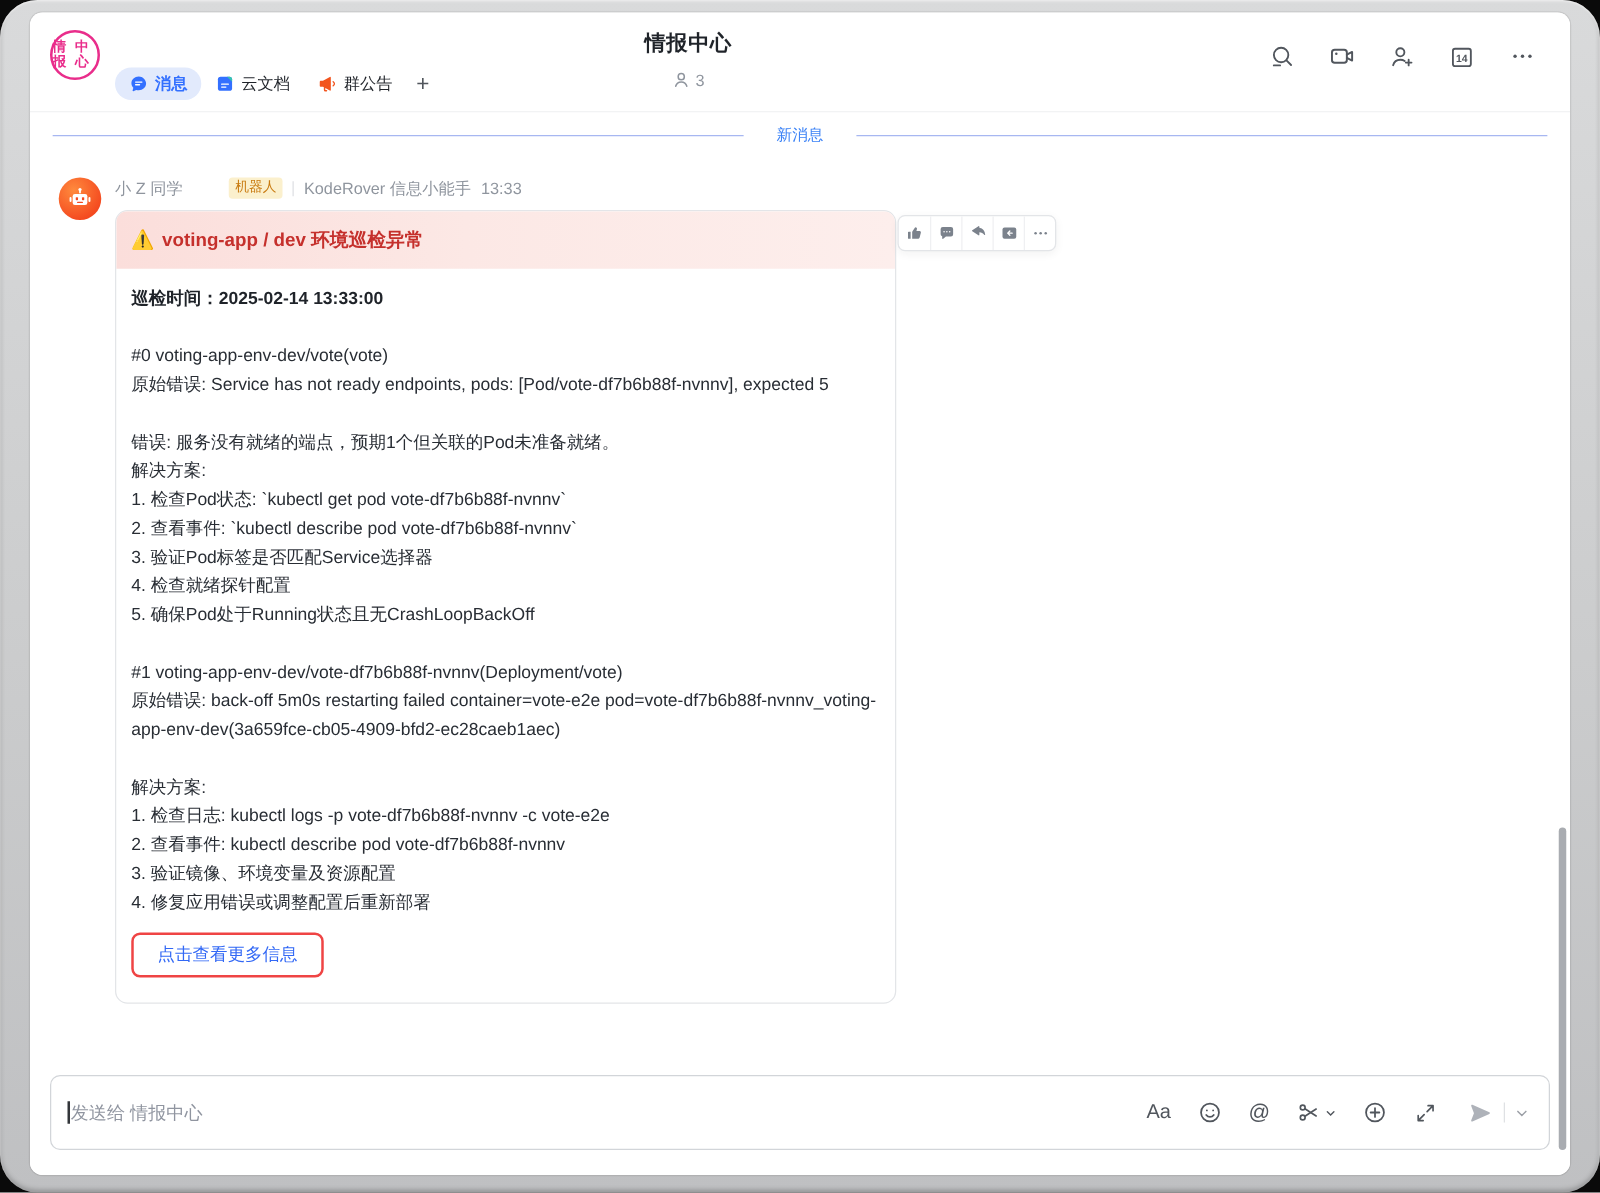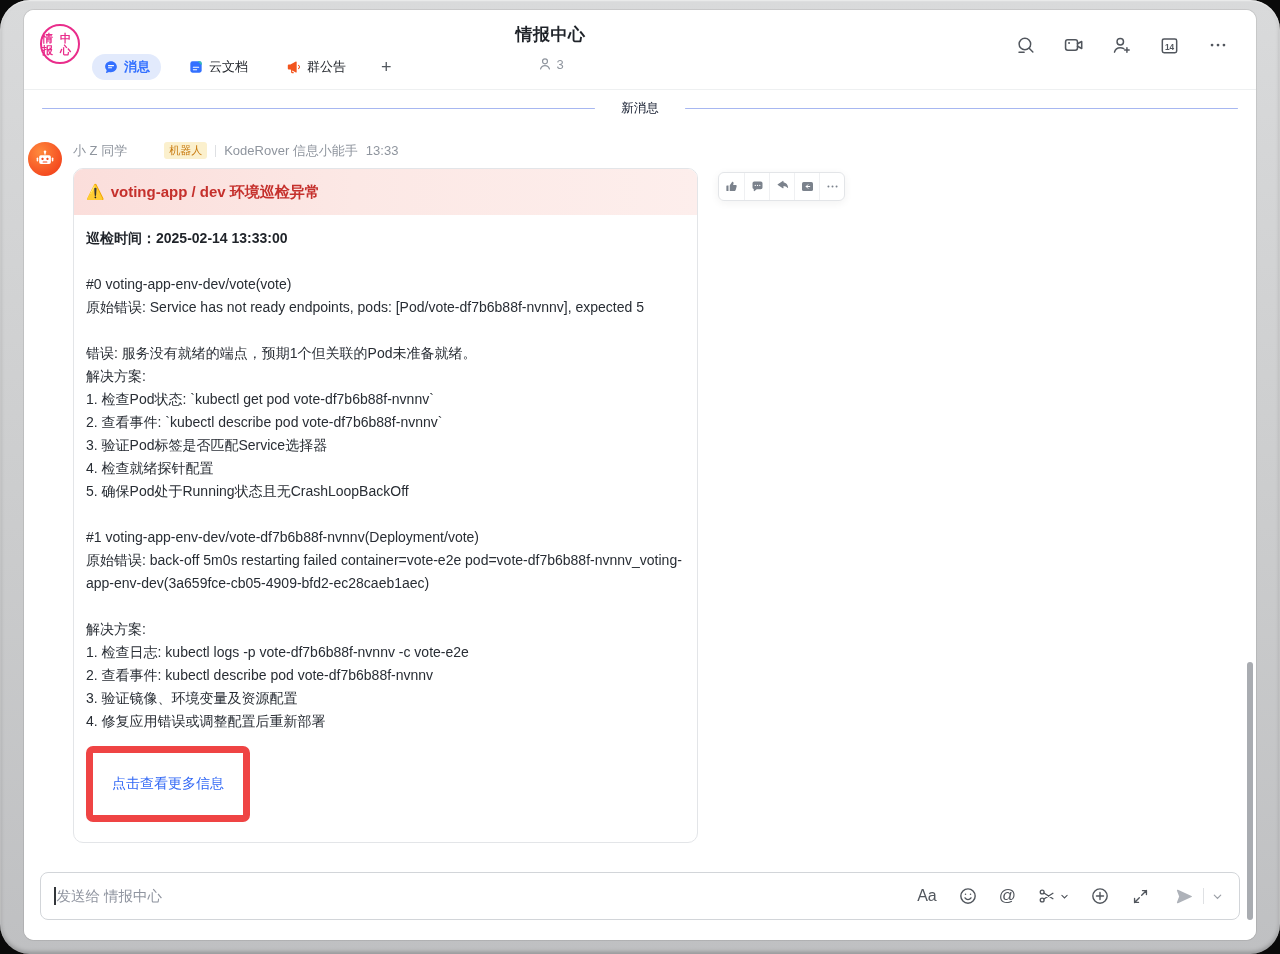--- a/index.html
+++ b/index.html
@@ -33,41 +33,41 @@
     border:2px solid #e92d8b; background:#fff;
     display:flex; flex-direction:row; align-items:center; justify-content:center;
     color:#e92d8b; font-size:11px; font-weight:bold; line-height:12px;
     flex:none; margin-top:1px;
   }
   .header-mid { flex:1; margin-left:12px; min-width:0; }
   .title-row { display:flex; align-items:center; height:24px; gap:10px;flex-direction:column; }
   .group-title { font-size:17px; font-weight:bold; color:#1f2329; letter-spacing:.5px; }
   .count-chip { display:flex; align-items:center; gap:3px; color:#8f959e; font-size:13px; }
   .chip-sep { width:1px; height:13px; background:#dee0e3; }
-  .tabs-row { display:flex; align-items:center; margin-top:7px; gap:16px; }
+  .tabs-row { display:flex; align-items:center; margin-top:7px; gap:0; }
   .tab {
     height:26px; display:flex; align-items:center; gap:5px;
     padding:0 11px; border-radius:14px; font-size:13px; color:#1f2329;
     cursor:pointer;
   }
   .tab.active { background:#e2eafc; color:#3370ff; font-weight:bold; }
   .tab-add { font-size:18px; color:#51565d; padding:0 8px; font-weight:400; }
   .header-actions { display:flex; align-items:center; gap:15px; margin-top:10px; }
   .action-icon { width:33px; height:24px; display:flex; align-items:center; justify-content:center; cursor:pointer; }
 
   
   .chat-body { flex:1; position:relative; background:#fff; overflow:hidden; }
   .new-msg-divider {
     position:absolute; top:10px; left:0; right:0;
     display:flex; align-items:center; padding:0 18px; gap:26px;
   }
   .new-msg-divider .line { flex:1; height:1.5px; background:#a7b7f1; border-radius:1px; }
-  .new-msg-divider .label { font-size:12.5px; color:#0f172a; flex:none; }
-
-  .message { position:absolute; left:4px; top:52px; display:flex; }
+  .new-msg-divider .label { font-size:12.5px; color:#3b82f6; flex:none; }
+
+  .message { position:absolute; left:23px; top:52px; display:flex; }
   .msg-avatar {
     width:34px; height:34px; border-radius:50%; flex:none;
     background:radial-gradient(circle at 35% 30%, #ff8a3d, #f4491f 75%);
     display:flex; align-items:center; justify-content:center;
   }
   .msg-content { margin-left:11px; }
   .msg-meta { display:flex; align-items:center; gap:8px; height:17px; font-size:13px; color:#8f959e; }
   .sender-badge {
     background:#fbf0cd; color:#c97b11; font-size:11px; line-height:17px;
     padding:0 5px; border-radius:3px; flex:none;margin-left:29px;
@@ -82,42 +82,42 @@
     padding:12px 12px; min-height:46px; display:flex; align-items:center;
     background:linear-gradient(90deg,#fbdedb 0%,#fcE8e5 45%,#fdeeec 100%);
     font-size:15px; font-weight:bold; color:#c5302c;
   }
   .card-header .warn { margin-right:6px; font-size:15px; }
   .card-body { padding:12px 12px 20px; font-size:14px; line-height:23px; color:#282d34; }
   .card-line { overflow-wrap:break-word; }
   .card-line.bold { font-weight:bold; color:#1f2329; }
   .card-more-btn {
     margin-top:13px; display:inline-block; background:#fff;
-    border:7px solid #ef4444; color:#3268f5; font-size:14px;
-    padding:22px 19px; border-radius:7px; cursor:pointer;
+    border:2px solid #ef4444; color:#3268f5; font-size:14px;
+    padding:7px 19px; border-radius:7px; cursor:pointer;
     font-family:inherit;
   }
 
   .msg-toolbar {
     position:absolute; left:694px; top:82px; display:flex;
     background:#fff; border:1px solid #e3e5e8; border-radius:6px;
     box-shadow:0 2px 8px rgba(31,35,41,.06); overflow:hidden;
   }
   .tb-btn { width:25px; height:27px; display:flex; align-items:center; justify-content:center; cursor:pointer; }
   .tb-btn + .tb-btn { border-left:1px solid #eff0f2; }
 
   .scroll-thumb {
     position:absolute; right:3px; top:652px; width:6px; height:258px;
     background:#a9acb1; border-radius:3px; z-index:5;
   }
 
   
   .composer { flex:none; padding:0 16px 20px; background:#fff; }
   .input-box {
-    height:48px; border:1px solid #d2d5d9; border-radius:8px;
+    height:60px; border:1px solid #d2d5d9; border-radius:8px;
     display:flex; align-items:center; padding:0 16px 0 13px; background:#fff;
   }
   .caret { width:1.5px; height:18px; background:#33363a; margin-right:1px; flex:none; }
   .placeholder { flex:1; color:#9095a0; font-size:14.5px; }
   .composer-icons { display:flex; align-items:center; color:#51565d; }
   .c-icon { display:flex; align-items:center; justify-content:center; cursor:pointer; margin-left:21px; }
   .glyph-aa { font-size:16px; color:#51565d; letter-spacing:0; }
   .glyph-at { font-size:17px; color:#51565d; }
   .send-group { display:flex; align-items:center; margin-left:24px; gap:8px; }
   .send-sep { width:1px; height:16px; background:#dfe1e4; }

